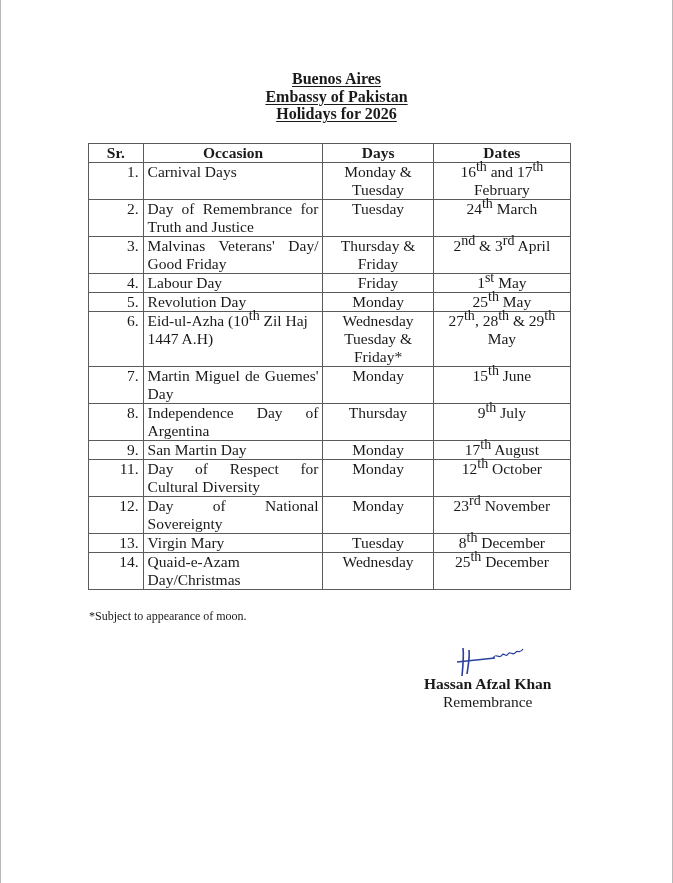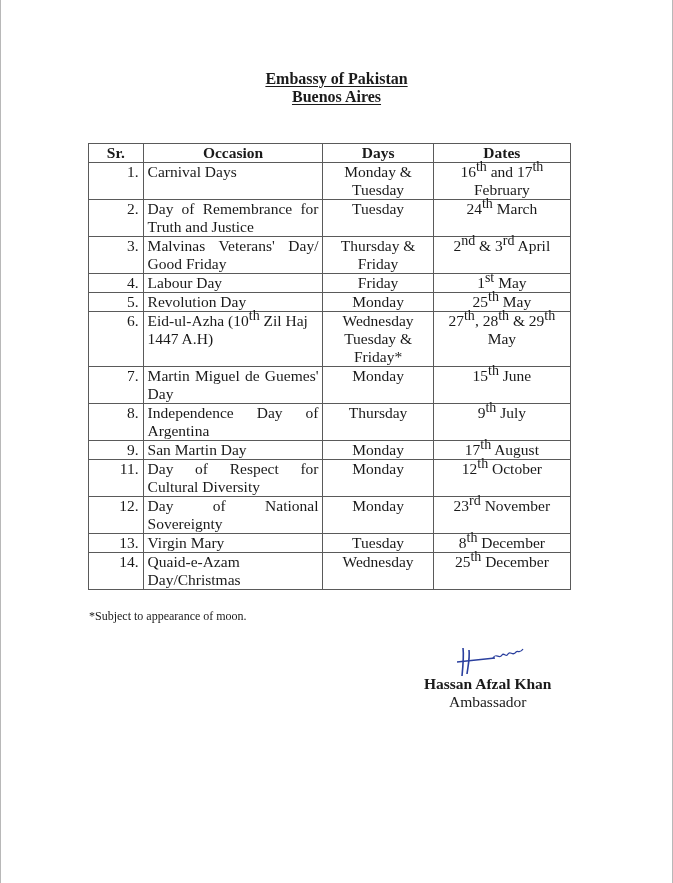--- a/index.html
+++ b/index.html
@@ -38,22 +38,23 @@
   .sig-title { font-size: 15.5px; line-height: 18px; }
   .signature { position: absolute; top: 644px; left: 455px; width: 80px; height: 36px; }
 </style>
 </head>
 <body>
 
 <div class="page-edge left"></div>
 <div class="page-edge right"></div>
 
 <div class="heading">
+  <div>Buenos Aires</div>
   <div>Embassy of Pakistan</div>
-  <div>Buenos Aires</div>
+  <div>Holidays for 2026</div>
 </div>
 
 <table class="holidays">
   <colgroup>
       <col class="c-sr">
       <col class="c-occ">
       <col class="c-days">
       <col class="c-dates">
     </colgroup>
   <thead>
@@ -149,14 +150,14 @@
 <div class="footnote">*Subject to appearance of moon.</div>
 
 <svg class="signature" viewBox="0 0 80 36">
   <path d="M8 4 C9 12, 8 22, 7 32" stroke="#2a3f9e" stroke-width="1.6" fill="none"></path>
   <path d="M14 6 C15 14, 13 22, 12 30" stroke="#2a3f9e" stroke-width="1.6" fill="none"></path>
   <path d="M2 18 C20 16, 30 15, 40 14" stroke="#2a3f9e" stroke-width="1.4" fill="none"></path>
   <path d="M38 14 c3 -6, 6 2, 9 -3 c2 -3, 4 3, 6 -1 c2 -4, 5 3, 8 -2 c2 -2, 4 2, 7 -3" stroke="#2a3f9e" stroke-width="1.3" fill="none"></path>
 </svg>
 <div class="sig-block">
   <div class="sig-name">Hassan Afzal Khan</div>
-  <div class="sig-title">Ambassador</div>
+  <div class="sig-title">Remembrance</div>
 </div>
 
 </body></html>

